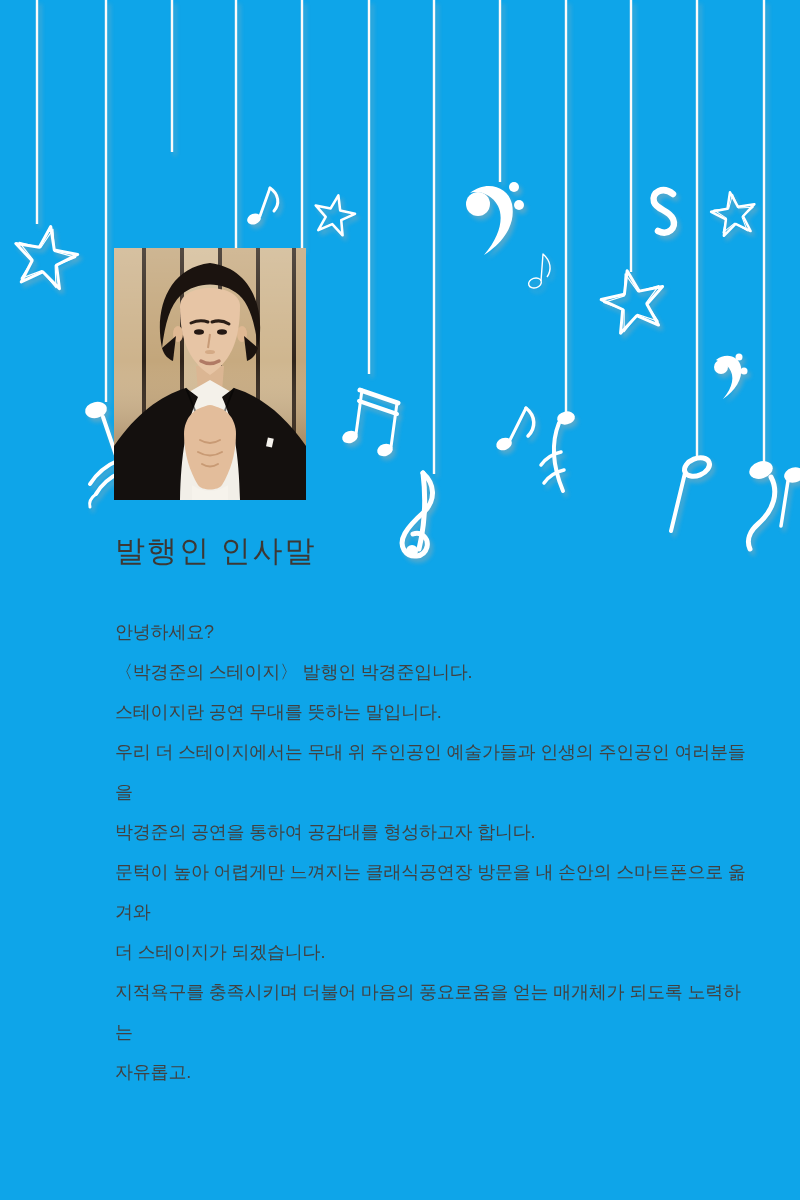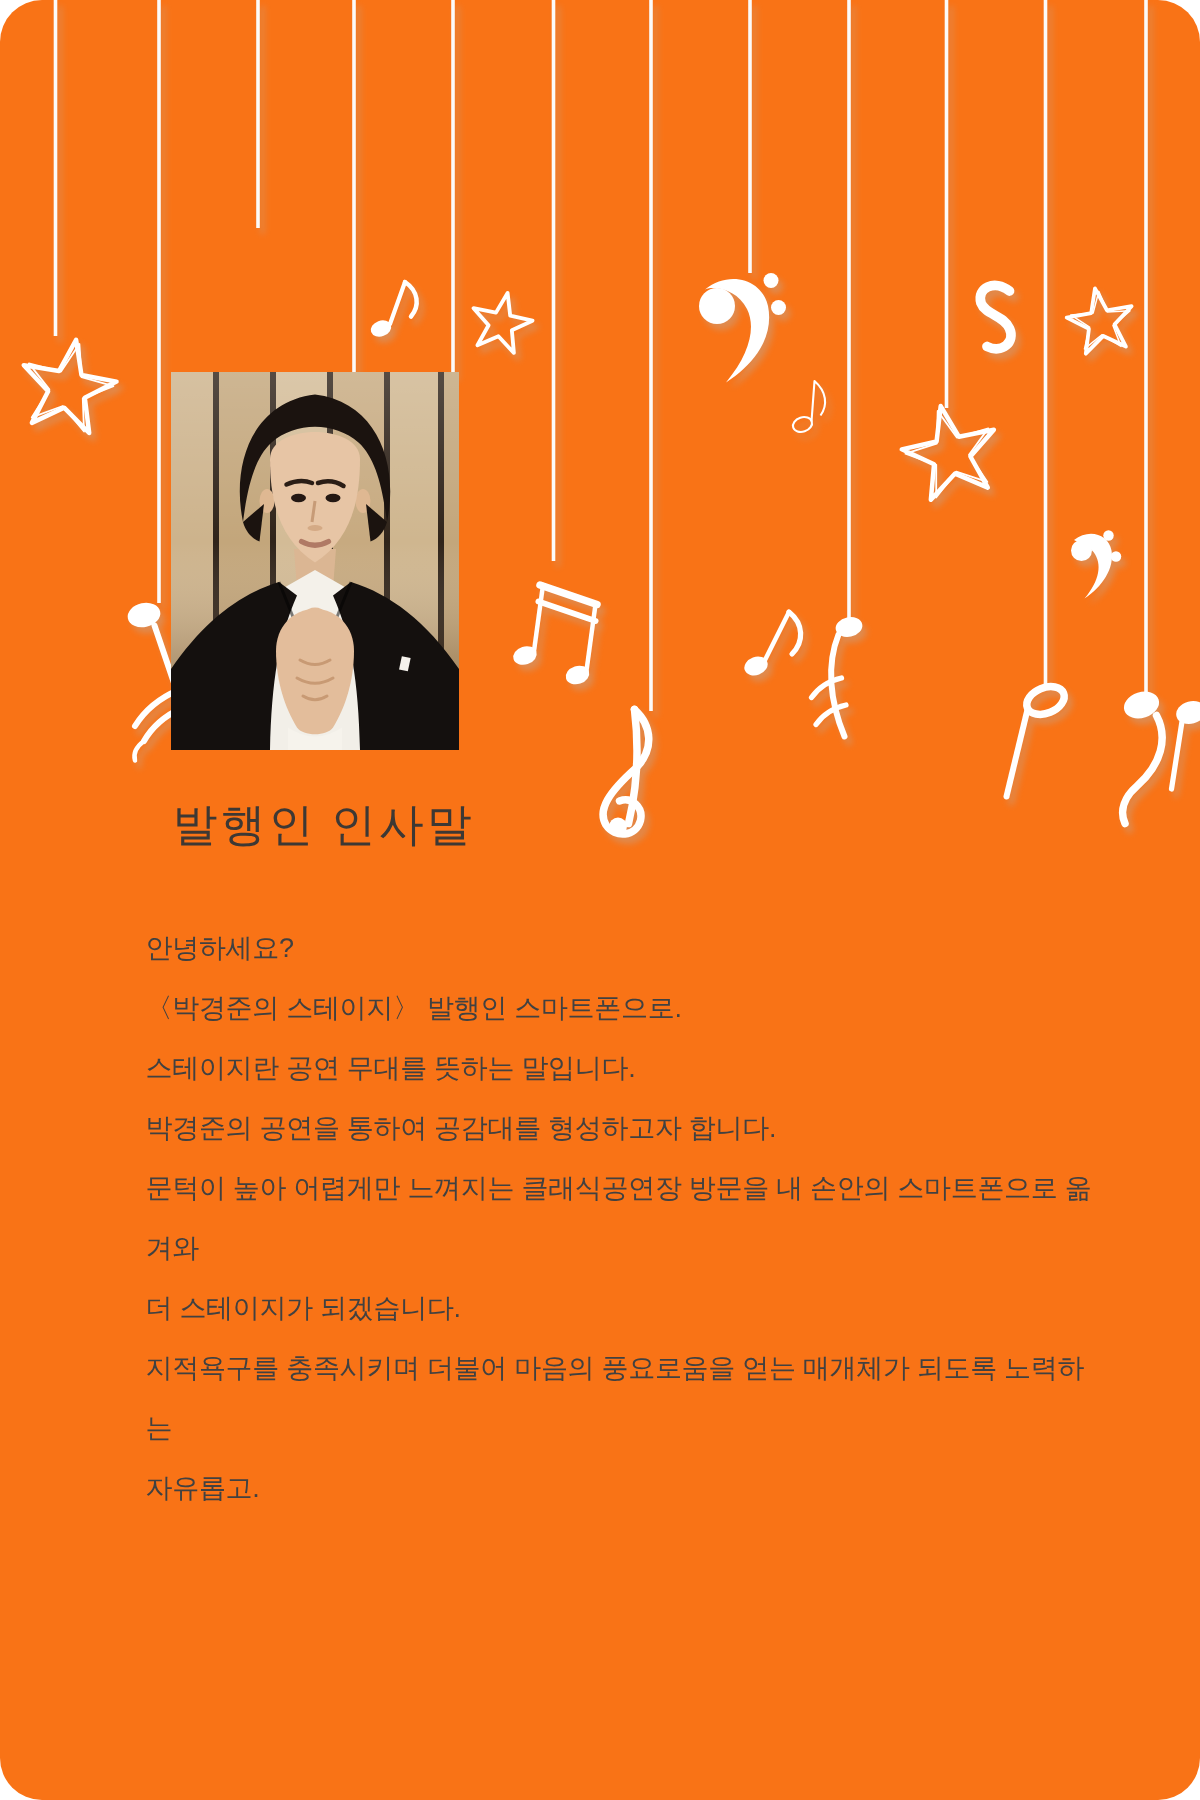--- a/index.html
+++ b/index.html
@@ -1,39 +1,38 @@
 <!DOCTYPE html>
 <html lang="ko"><head>
 <meta charset="utf-8">
 <style>
   html,body{margin:0;padding:0;}
   .page{
     position:relative;
     width:800px;height:1200px;
-    background:#f97316;
+    background:#0ea5e9;
     overflow:hidden;
     font-family:"Liberation Sans","DejaVu Sans",sans-serif;
-    border-radius:28px;
   }
   .decor{
     position:absolute;left:0;top:0;
     filter:drop-shadow(3px 4px 2px rgba(185,175,165,0.40));
   }
   .decor .string{stroke:#fcfbfa;stroke-width:2.4;}
   .decor .solid{fill:#ffffff;}
   .decor .line{fill:none;stroke:#ffffff;stroke-linecap:round;stroke-linejoin:round;}
   .decor .sketch{fill:none;stroke:#ffffff;stroke-linejoin:round;}
   .photo{position:absolute;left:114px;top:248px;}
   .page-title{
     position:absolute;left:115px;top:533px;margin:0;
     font-family:"Liberation Serif","DejaVu Serif",serif;
     font-weight:400;font-size:30px;line-height:36px;
     color:#3d3834;letter-spacing:2px;
   }
-  .greeting{position:absolute;left:97px;top:612px;width:640px;}
+  .greeting{position:absolute;left:115px;top:612px;width:640px;}
   .greeting p{
     margin:0;font-size:18px;line-height:40px;
     color:#414141;letter-spacing:-0.2px;
   }
 </style>
 </head>
 <body>
 
 <div class="page">
 
@@ -218,22 +217,23 @@
       <path d="M84,204 q12,7 24,0" stroke="#c89a74" stroke-width="2" fill="none" stroke-linecap="round"></path>
       <path d="M88,216 q8,5 16,0" stroke="#c89a74" stroke-width="2" fill="none" stroke-linecap="round"></path>
       <path d="M78,237 Q96,249 114,237 L114,252 L78,252 Z" fill="#f6f3ec"></path>
     </g>
   </svg>
 
   <h1 class="page-title">발행인 인사말</h1>
 
   <div class="greeting">
     <p>안녕하세요?</p>
-    <p>〈박경준의 스테이지〉 발행인 스마트폰으로.</p>
+    <p>〈박경준의 스테이지〉 발행인 박경준입니다.</p>
     <p>스테이지란 공연 무대를 뜻하는 말입니다.</p>
+    <p>우리 더 스테이지에서는 무대 위 주인공인 예술가들과 인생의 주인공인 여러분들을</p>
     <p>박경준의 공연을 통하여 공감대를 형성하고자 합니다.</p>
     <p>문턱이 높아 어렵게만 느껴지는 클래식공연장 방문을 내 손안의 스마트폰으로 옮겨와</p>
     <p>더 스테이지가 되겠습니다.</p>
     <p>지적욕구를 충족시키며 더불어 마음의 풍요로움을 얻는 매개체가 되도록 노력하는</p>
     <p>자유롭고.</p>
   </div>
 
 </div>
 
 </body></html>

